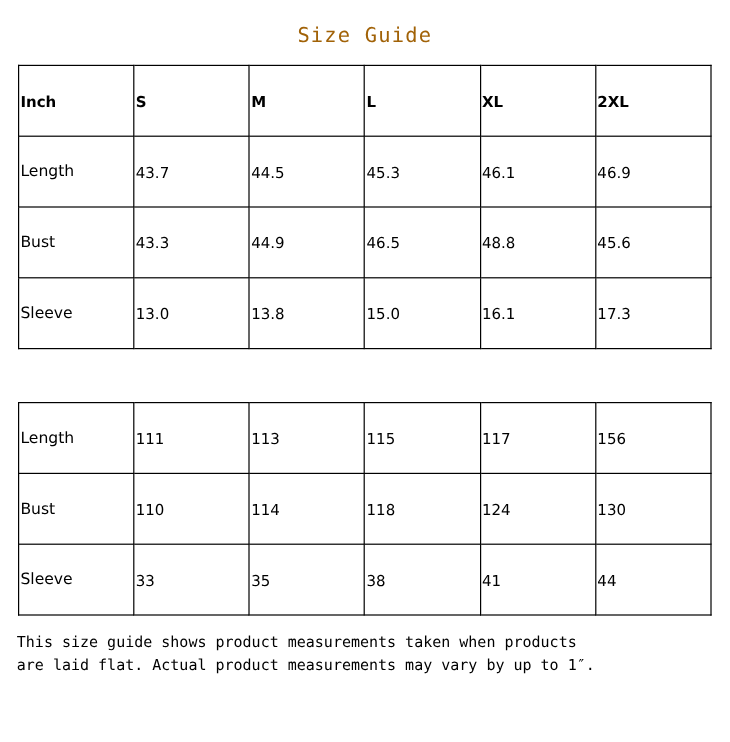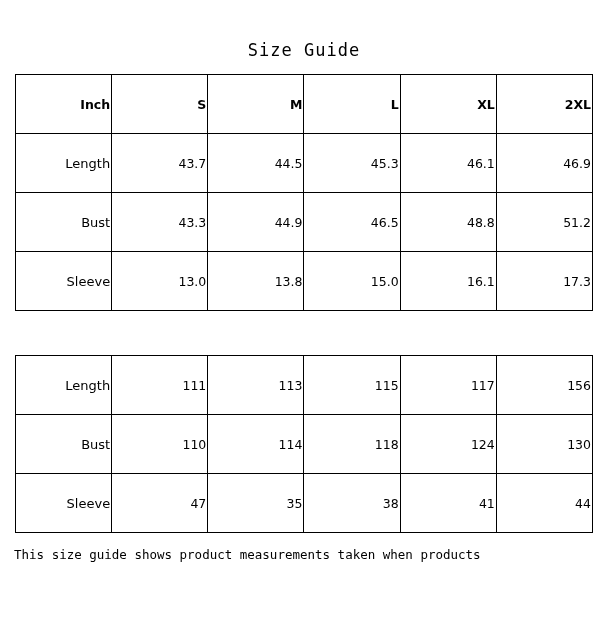--- a/index.html
+++ b/index.html
@@ -21,33 +21,32 @@
     display: flex;
     flex-direction: column;
     background: #ffffff;
   }
   .title {
     text-align: center;
     font-size: 17px;
     letter-spacing: 1px;
     padding: 20px 0 14px 0;
     font-family: "DejaVu Sans Mono", monospace;
-    color: #000000;
-    margin-top: 20px;
+    color: #a16207;
   }
   table.size-table {
     border-collapse: collapse;
     width: 578px;
     margin: 0 15px;
     table-layout: fixed;
   }
   table.size-table td {
     border: 1px solid #000000;
     height: 56px;
-    text-align: right;
+    text-align: left;
     vertical-align: middle;
     font-size: 12.5px;
     font-family: "DejaVu Sans", sans-serif;
   }
   table.size-table td.unit-cell {
     font-weight: bold;
     font-size: 12.5px;
   }
   table.size-table td.row-head {
     font-weight: normal;
@@ -96,21 +95,21 @@
         <td>45.3</td>
         <td>46.1</td>
         <td>46.9</td>
       </tr>
       <tr>
         <td class="row-head">Bust</td>
         <td>43.3</td>
         <td>44.9</td>
         <td>46.5</td>
         <td>48.8</td>
-        <td>51.2</td>
+        <td>45.6</td>
       </tr>
       <tr>
         <td class="row-head">Sleeve</td>
         <td>13.0</td>
         <td>13.8</td>
         <td>15.0</td>
         <td>16.1</td>
         <td>17.3</td>
       </tr>
     </tbody>
@@ -131,26 +130,27 @@
       <tr>
         <td class="row-head">Bust</td>
         <td>110</td>
         <td>114</td>
         <td>118</td>
         <td>124</td>
         <td>130</td>
       </tr>
       <tr>
         <td class="row-head">Sleeve</td>
-        <td>47</td>
+        <td>33</td>
         <td>35</td>
         <td>38</td>
         <td>41</td>
         <td>44</td>
       </tr>
     </tbody>
   </table>
 
   <div class="footnote">
     <div>This size guide shows product measurements taken when products</div>
+    <div>are laid flat. Actual product measurements may vary by up to 1″.</div>
   </div>
 
 </div>
 
 </body></html>

